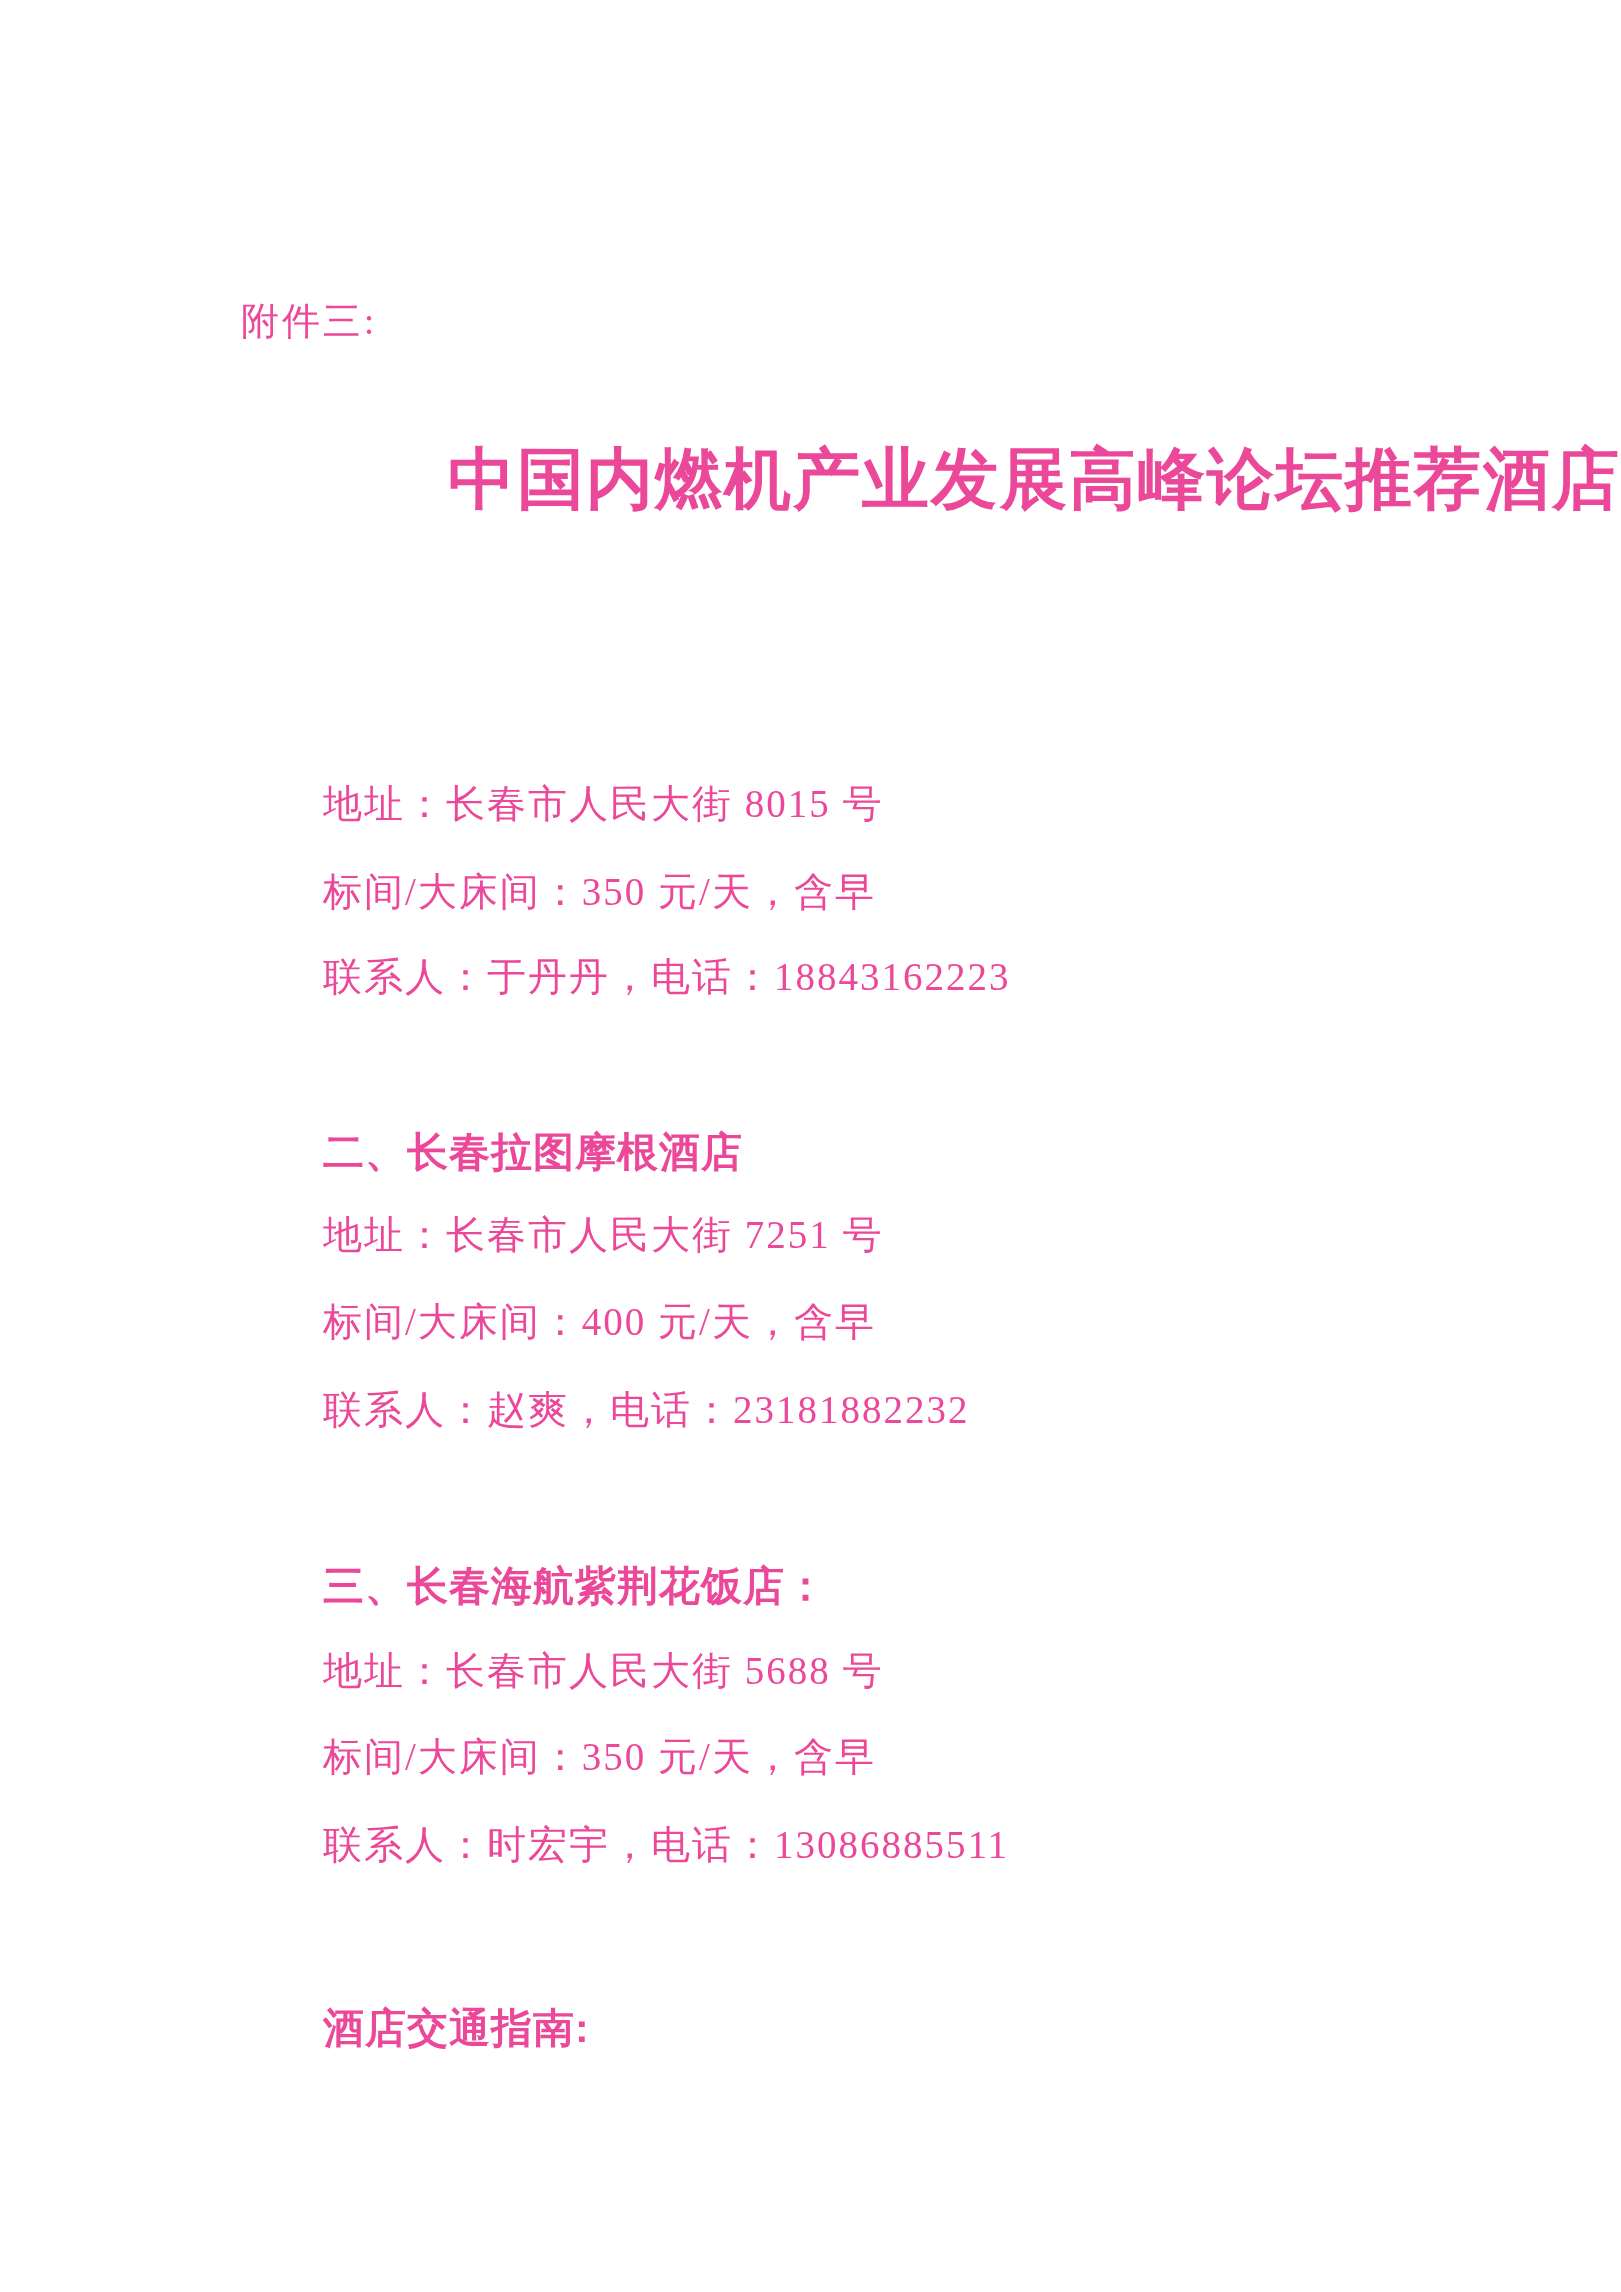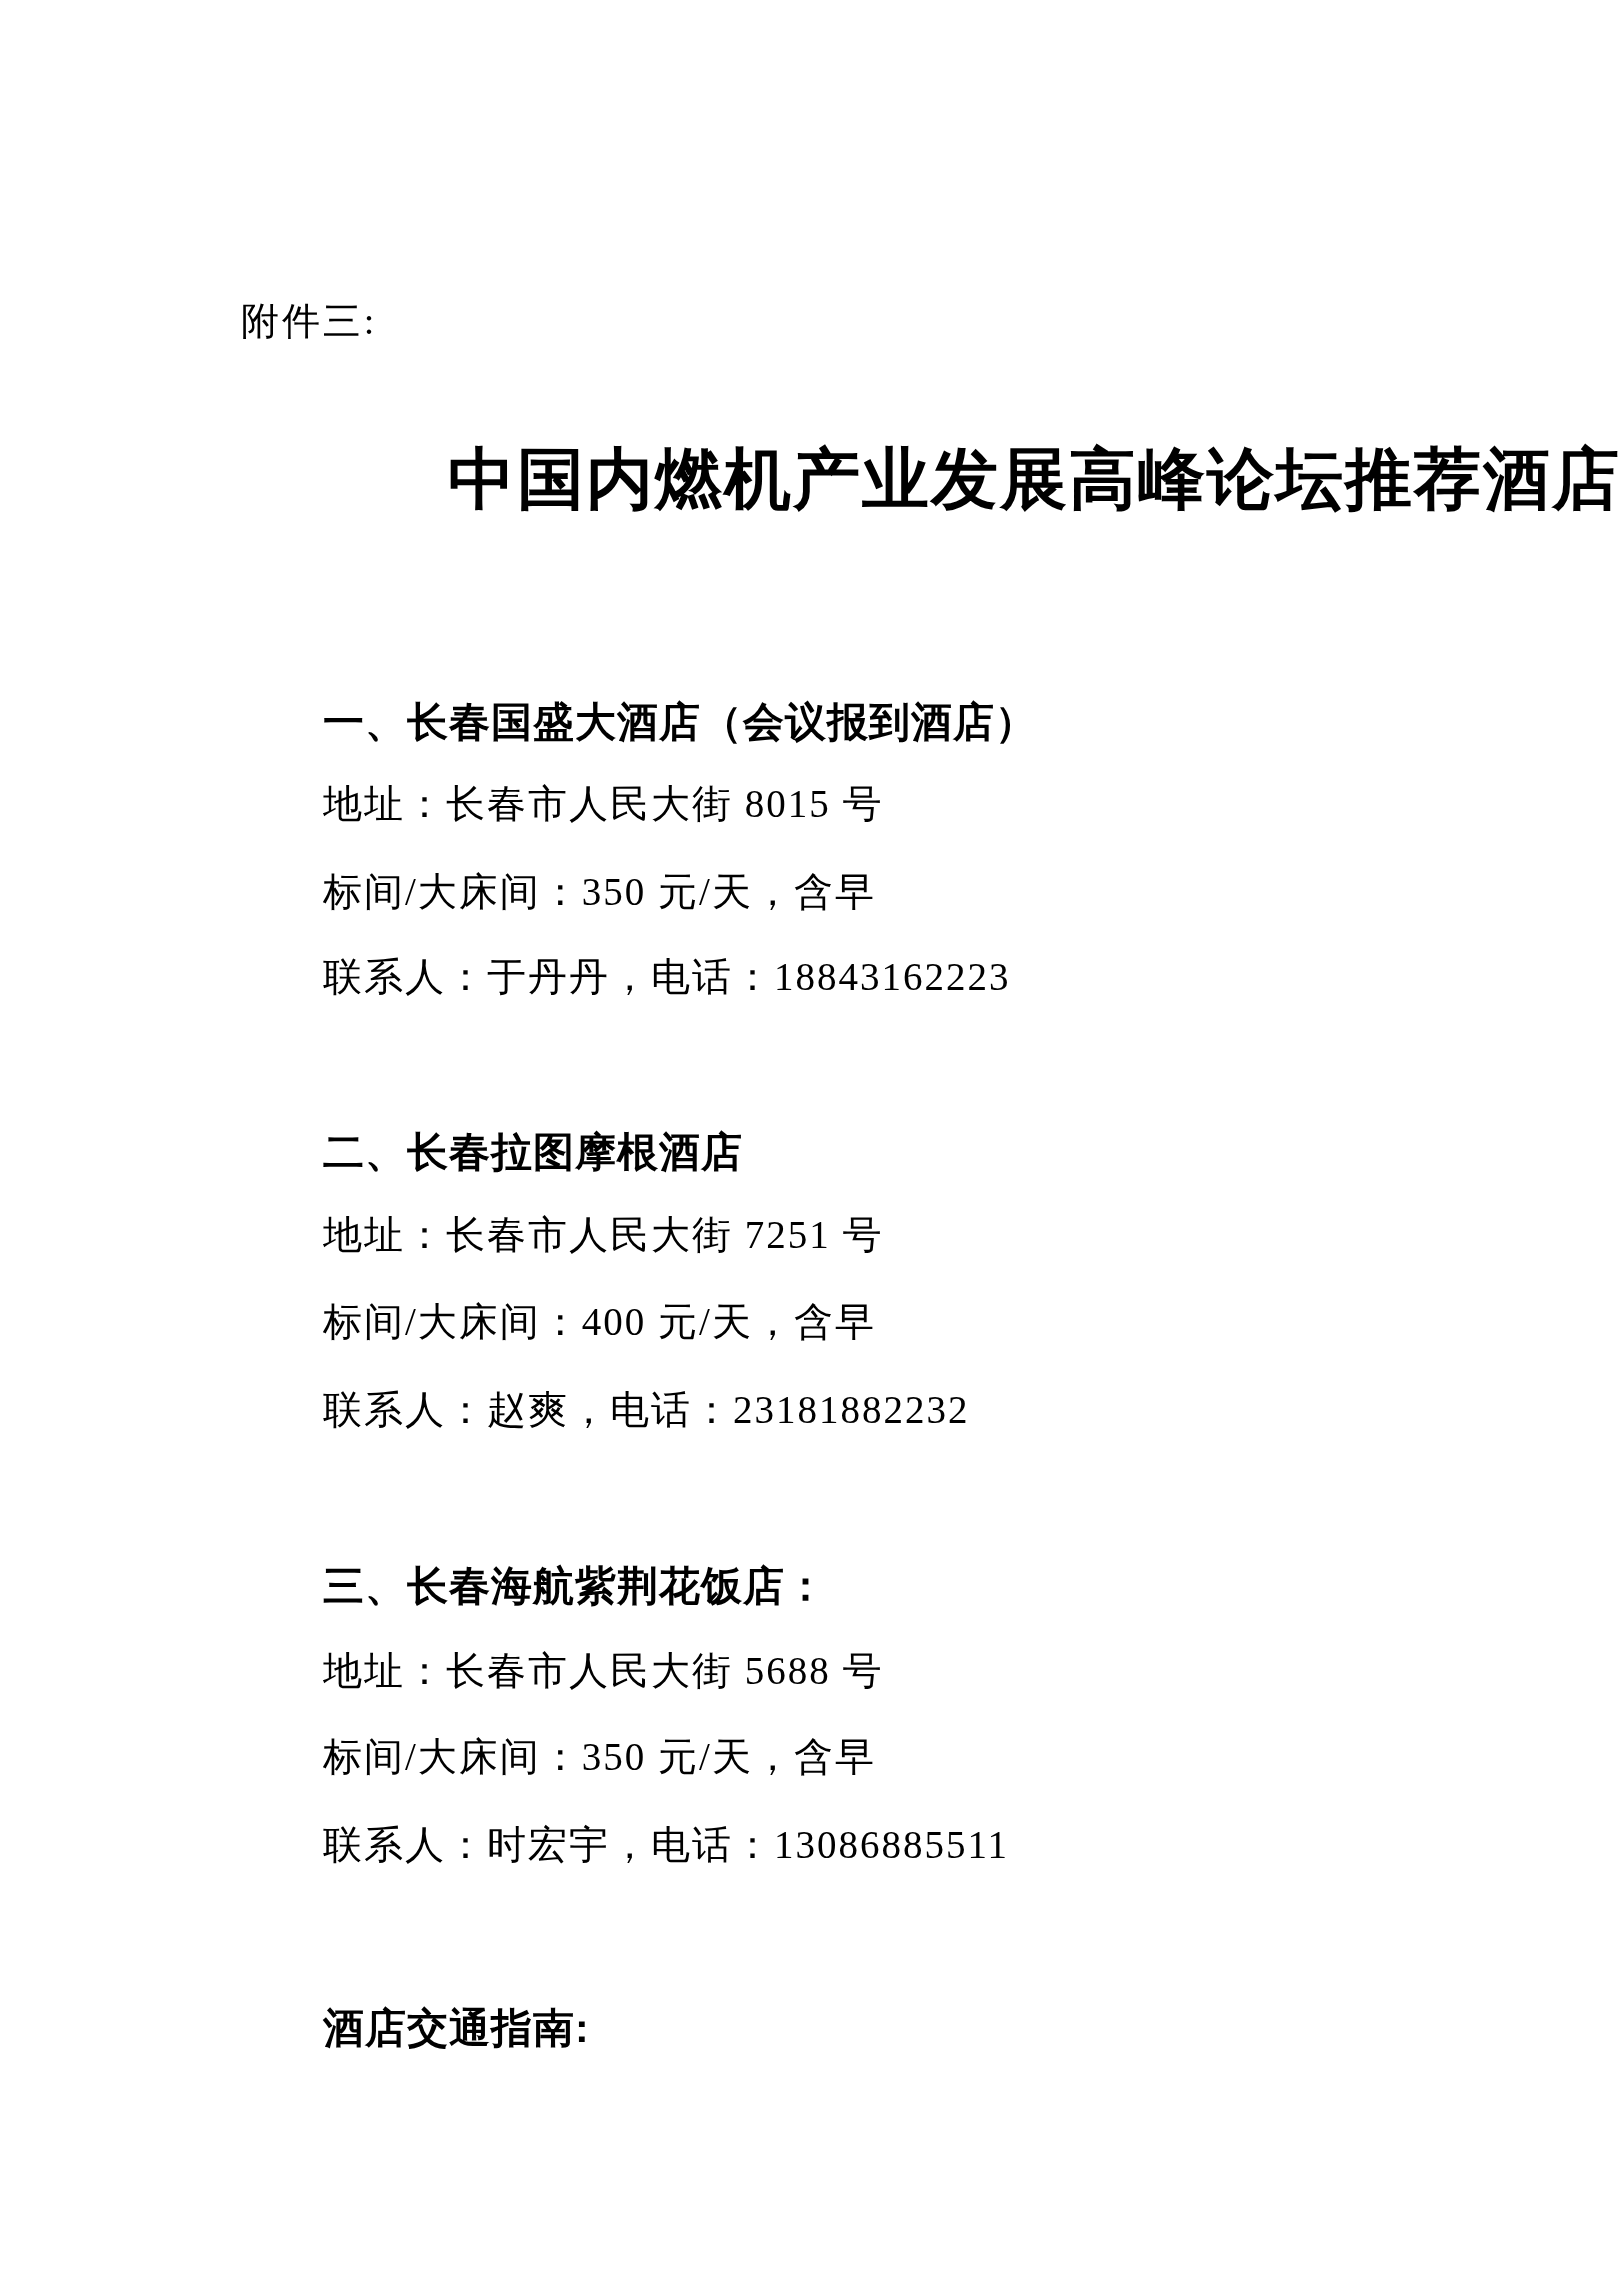--- a/index.html
+++ b/index.html
@@ -13,21 +13,21 @@
     height: 2293px;
     background: #ffffff;
     color: #000000;
     overflow: hidden;
     font-family: "Liberation Serif", "DejaVu Serif", serif;
   }
   .txt {
     position: absolute;
     white-space: nowrap;
     line-height: 1;
-    color: #000000;
+    color: #ec4899;
   }
   .attachment-note {
     left: 241px;
     top: 302px;
     font-size: 38px;
     letter-spacing: 2.9px;
     font-family: "Liberation Serif", "DejaVu Serif", serif;
   }
   .doc-title {
     left: 0;
@@ -77,21 +77,20 @@
 </style>
 </head>
 <body>
 
 <div class="page">
 
   <div class="txt attachment-note">附件三:</div>
 
   <div class="txt doc-title">中国内燃机产业发展高峰论坛推荐酒店</div>
 
-  <div class="txt section-heading s1-h">一、长春国盛大酒店（会议报到酒店）</div>
   <div class="txt body-line s1-l1">地址：长春市人民大街 8015 号</div>
   <div class="txt body-line s1-l2">标间/大床间：350 元/天，含早</div>
   <div class="txt body-line s1-l3">联系人：于丹丹，电话：18843162223</div>
 
   <div class="txt section-heading s2-h">二、长春拉图摩根酒店</div>
   <div class="txt body-line s2-l1">地址：长春市人民大街 7251 号</div>
   <div class="txt body-line s2-l2">标间/大床间：400 元/天，含早</div>
   <div class="txt body-line s2-l3">联系人：赵爽，电话：23181882232</div>
 
   <div class="txt section-heading s3-h">三、长春海航紫荆花饭店：</div>

